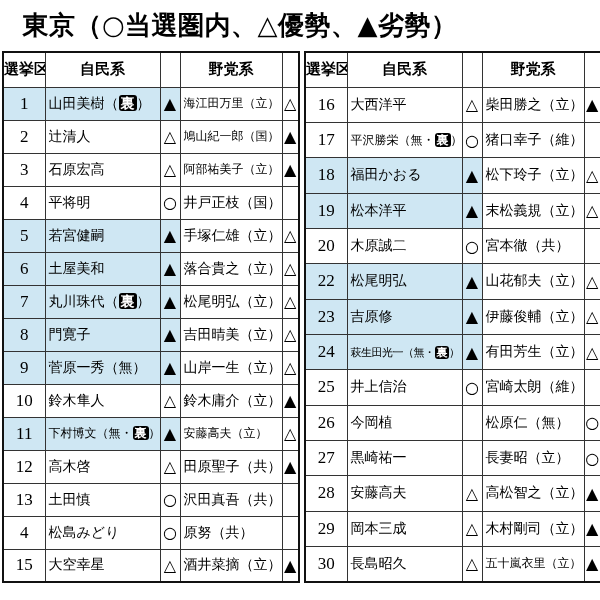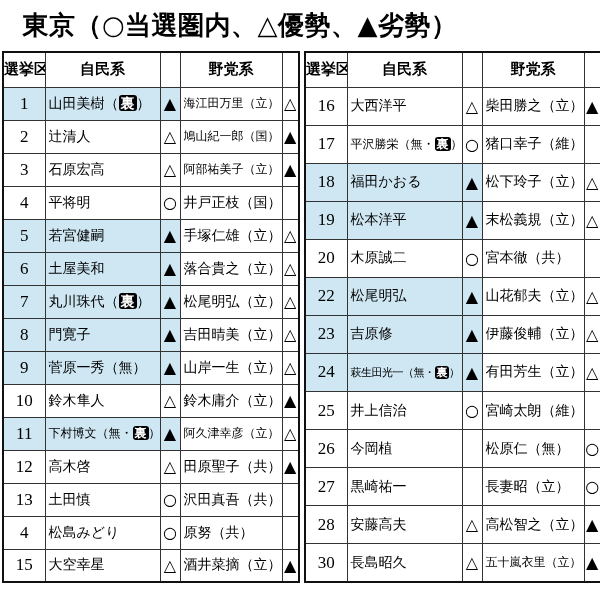--- a/index.html
+++ b/index.html
@@ -172,21 +172,21 @@
     <td class="num">10</td>
     <td class="name"><span>鈴木隼人</span><span></span></td>
     <td class="mark">△</td>
     <td class="name">鈴木庸介（立）</td>
     <td class="mark">▲</td>
   </tr>
           <tr>
     <td class="num hl">11</td>
     <td class="name hl c1"><span>下村博文（無・</span><span class="ura">裏</span><span>）</span></td>
     <td class="mark hl">▲</td>
-    <td class="name c1">阿久津幸彦（立）</td>
+    <td class="name c1">安藤高夫（立）</td>
     <td class="mark">△</td>
   </tr>
           <tr>
     <td class="num">12</td>
     <td class="name"><span>高木啓</span><span></span></td>
     <td class="mark">△</td>
     <td class="name">田原聖子（共）</td>
     <td class="mark">▲</td>
   </tr>
           <tr>
@@ -309,20 +309,27 @@
     <td class="mark">○</td>
   </tr>
           <tr>
     <td class="num">28</td>
     <td class="name"><span>安藤高夫</span><span></span></td>
     <td class="mark">△</td>
     <td class="name">高松智之（立）</td>
     <td class="mark">▲</td>
   </tr>
           <tr>
+    <td class="num">29</td>
+    <td class="name"><span>岡本三成</span><span></span></td>
+    <td class="mark">△</td>
+    <td class="name">木村剛司（立）</td>
+    <td class="mark">▲</td>
+  </tr>
+          <tr>
     <td class="num">30</td>
     <td class="name"><span>長島昭久</span><span></span></td>
     <td class="mark">△</td>
     <td class="name c1">五十嵐衣里（立）</td>
     <td class="mark">▲</td>
   </tr>
         </tbody>
     </table>
 
   </div>

